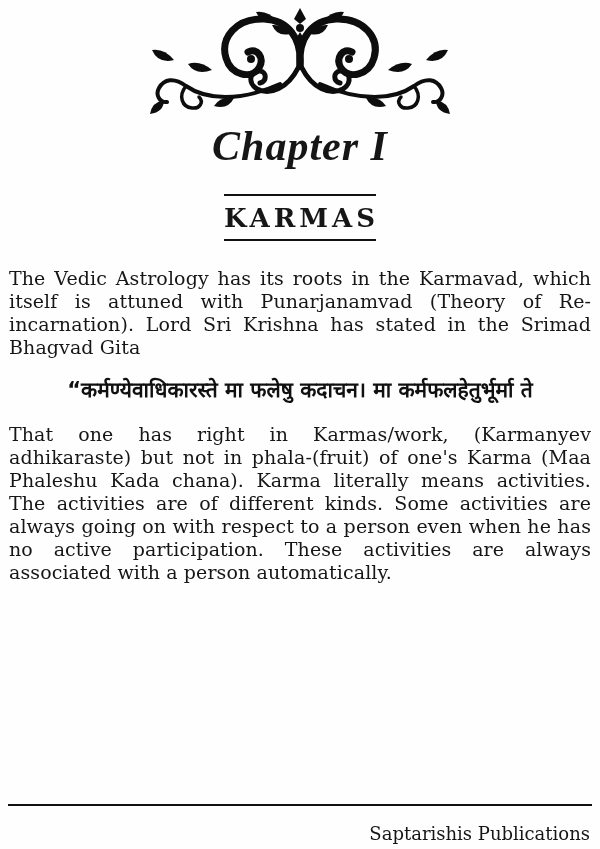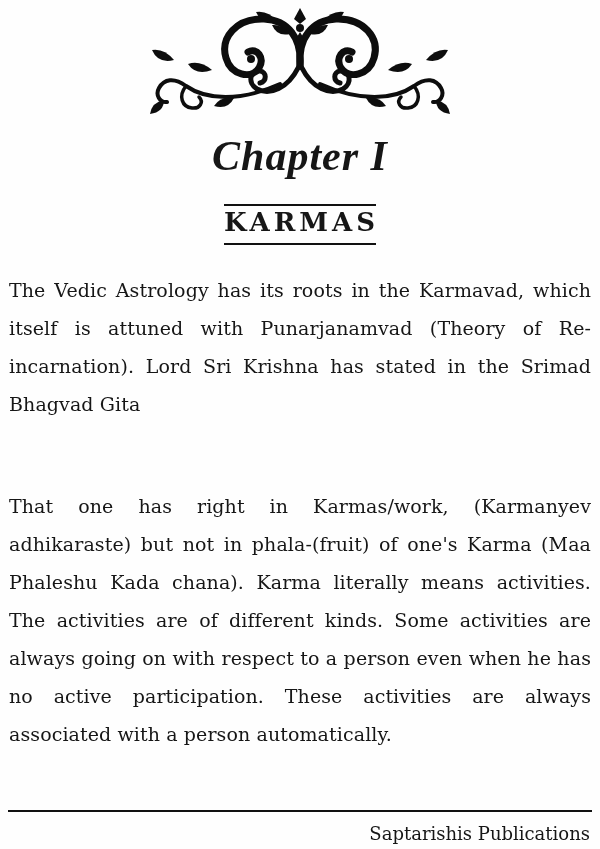--- a/index.html
+++ b/index.html
@@ -16,48 +16,48 @@
   }
   .ornament {
     margin: 4px auto 0;
     width: 300px;
     height: 112px;
     display: flex;
     align-items: flex-start;
     justify-content: center;
   }
   .chapter {
-    margin-top: 14px;
+    margin-top: 4px;
     text-align: center;
     font-family: "Liberation Serif", serif;
     font-style: italic;
     font-weight: 600;
     font-size: 42px;
     line-height: 52px;
     letter-spacing: 1px;
   }
   .section {
     margin: 22px auto 0;
     width: 152px;
     border-top: 2px solid #111;
     border-bottom: 2px solid #111;
-    padding: 1px 0 6px;
+    padding: 7px 0 6px;
     text-align: center;
   }
   .section h2 {
     font-size: 26px;
     line-height: 30px;
     font-weight: bold;
     letter-spacing: 4px;
     font-family: "DejaVu Serif", serif;
   }
   .body-text {
     margin: 8px 9px;
     font-size: 19px;
-    line-height: 38px;
+    line-height: 23px;
     text-align: justify;
     letter-spacing: 0.1px;
   }
   .p1 { margin-top: 26px; }
   .p2 { margin-top: 13px; }
   .p3 { margin-top: 10px; }
   .verse {
     margin: 12px 6px 0;
     text-align: center;
     font-family: "DejaVu Sans", sans-serif;
@@ -70,21 +70,21 @@
     position: absolute;
     left: 8px;
     right: 8px;
     bottom: 3px;
   }
   .footer-rule { border-top: 2px solid #111; }
   .publisher {
     text-align: right;
     font-size: 18px;
     line-height: 25px;
-    padding-top: 9px;
+    padding-top: 15px;
     padding-right: 2px;
   }
 </style>
 </head>
 <body>
 
 <div class="page">
 
   <div class="ornament">
     <svg width="300" height="112" viewBox="0 0 300 112" aria-hidden="true">
@@ -113,21 +113,21 @@
 
   <h1 class="chapter">Chapter I</h1>
 
   <div class="section">
     <h2>KARMAS</h2>
   </div>
 
   <p class="body-text p1">The Vedic Astrology has its roots in the Karmavad, which itself is attuned with Punarjanamvad (Theory of Re-incarnation). Lord Sri Krishna has stated in the Srimad Bhagvad Gita</p>
 
   <div class="verse">
-    <br>
+    <span>“कर्मण्येवाधिकारस्ते मा फलेषु कदाचन। मा कर्मफलहेतुर्भूर्मा ते</span><br>
   </div>
 
   <p class="body-text p2">That one has right in Karmas/work, (Karmanyev adhikaraste) but not in phala-(fruit) of one's Karma (Maa Phaleshu Kada chana). Karma literally means activities. The activities are of different kinds. Some activities are always going on with respect to a person even when he has no active participation. These activities are always associated with a person automatically.</p>
 
 
   <footer class="page-footer">
     <div class="footer-rule"></div>
     <div class="publisher">Saptarishis Publications</div>
   </footer>
 

